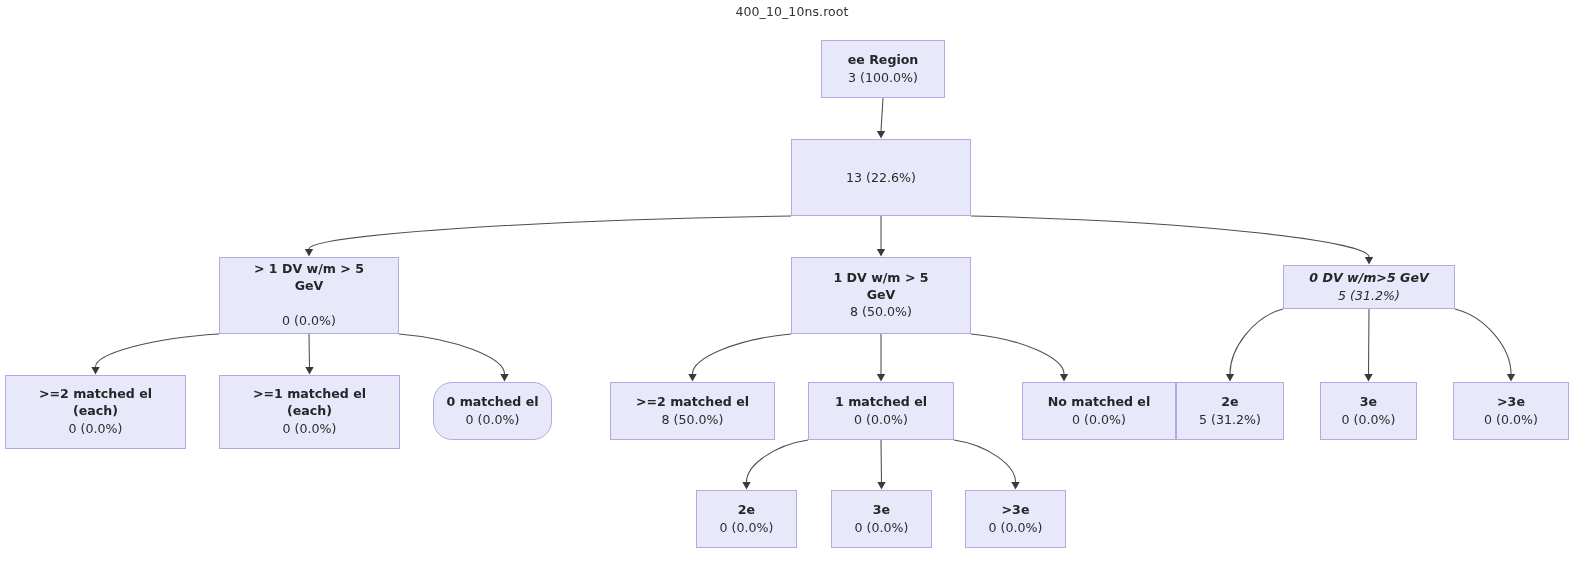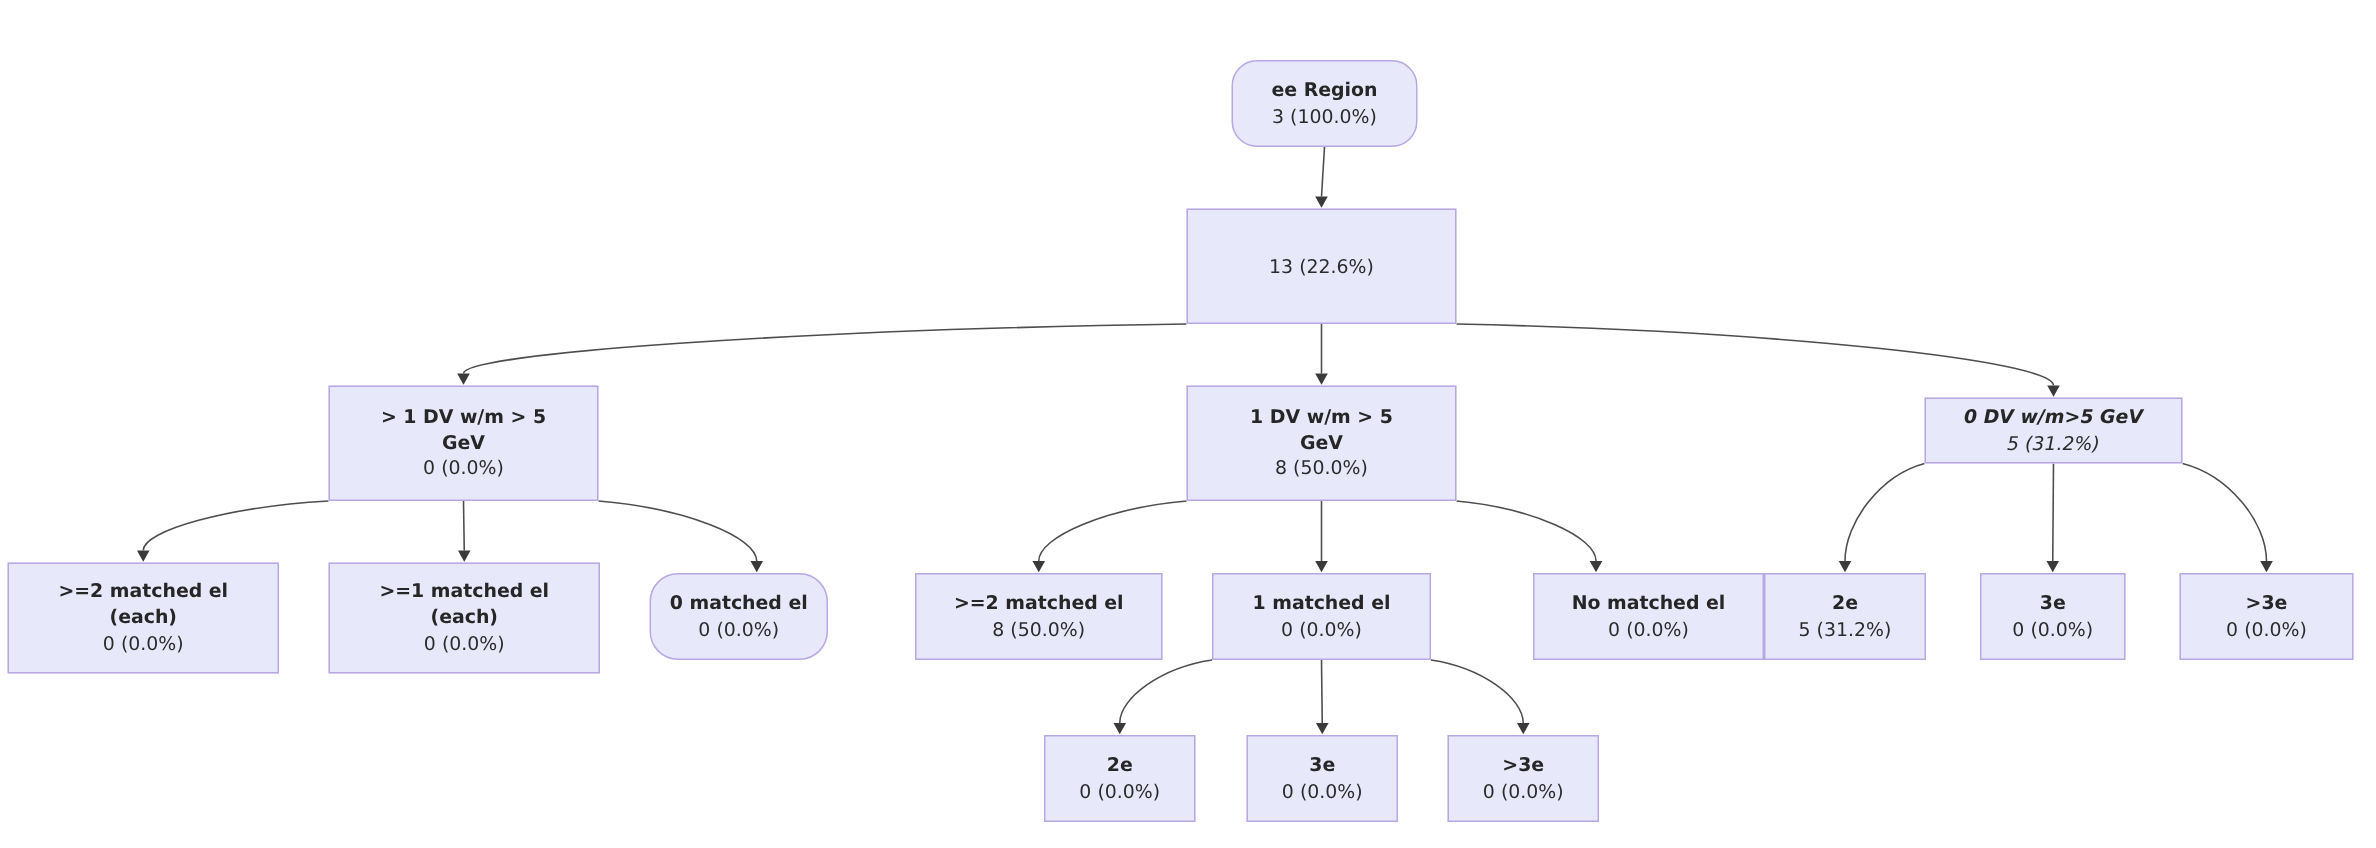--- a/index.html
+++ b/index.html
@@ -69,20 +69,21 @@
     stroke-width: 1.05px;
   }
   svg.edges polygon {
     fill: #3a3a3a;
   }
 </style>
 </head>
 <body>
 
 <div id="diagram">
+  <div class="title">400_10_10ns.root</div>
   <svg class="edges" id="edge-layer">
       <path d="M 883 98 L 881 131"></path>
       <polygon points="876.8,131 885.2,131 881,138.5"></polygon>
       <path d="M 791 216 C 525.9 219.96, 309 235.8, 309 249"></path>
       <polygon points="304.8,249 313.2,249 309,256.5"></polygon>
       <path d="M 881 216 L 881 249"></path>
       <polygon points="876.8,249 885.2,249 881,256.5"></polygon>
       <path d="M 971 216 C 1189.9 220.92, 1369 240.6, 1369 257"></path>
       <polygon points="1364.8,257 1373.2,257 1369,264.5"></polygon>
       <path d="M 219 334 C 151.075 337.96, 95.5 353.8, 95.5 367"></path>
@@ -104,28 +105,28 @@
       <path d="M 1455 309 C 1485.8 316.8, 1511 348, 1511 374"></path>
       <polygon points="1506.8,374 1515.2,374 1511,381.5"></polygon>
       <path d="M 808 440 C 774.175 445.04, 746.5 465.2, 746.5 482"></path>
       <polygon points="742.3,482 750.7,482 746.5,489.5"></polygon>
       <path d="M 881 440 L 881.5 482"></path>
       <polygon points="877.3,482 885.7,482 881.5,489.5"></polygon>
       <path d="M 954 440 C 987.825 445.04, 1015.5 465.2, 1015.5 482"></path>
       <polygon points="1011.3,482 1019.7,482 1015.5,489.5"></polygon>
     </svg>
   <div id="node-layer">
-      <div class="node" style="left: 821px; top: 40px; width: 124px; height: 58px; border-radius: 17px;">
+      <div class="node" style="left: 821px; top: 40px; width: 124px; height: 58px;">
         <div class="label">ee Region</div>
         <div class="value">3 (100.0%)</div>
       </div>
       <div class="node" style="left: 791px; top: 139px; width: 180px; height: 77px;">
         <div class="value">13 (22.6%)</div>
       </div>
-      <div class="node" style="left: 219px; top: 257px; width: 180px; height: 77px;">
+      <div class="node" style="left: 219px; top: 257px; width: 180px; height: 77px; justify-content: space-between;">
         <div class="label">&gt; 1 DV w/m &gt; 5
 GeV</div>
         <div class="value">0 (0.0%)</div>
       </div>
       <div class="node" style="left: 791px; top: 257px; width: 180px; height: 77px;">
         <div class="label">1 DV w/m &gt; 5
 GeV</div>
         <div class="value">8 (50.0%)</div>
       </div>
       <div class="node" style="left: 1283px; top: 265px; width: 172px; height: 44px; font-style: italic;">

